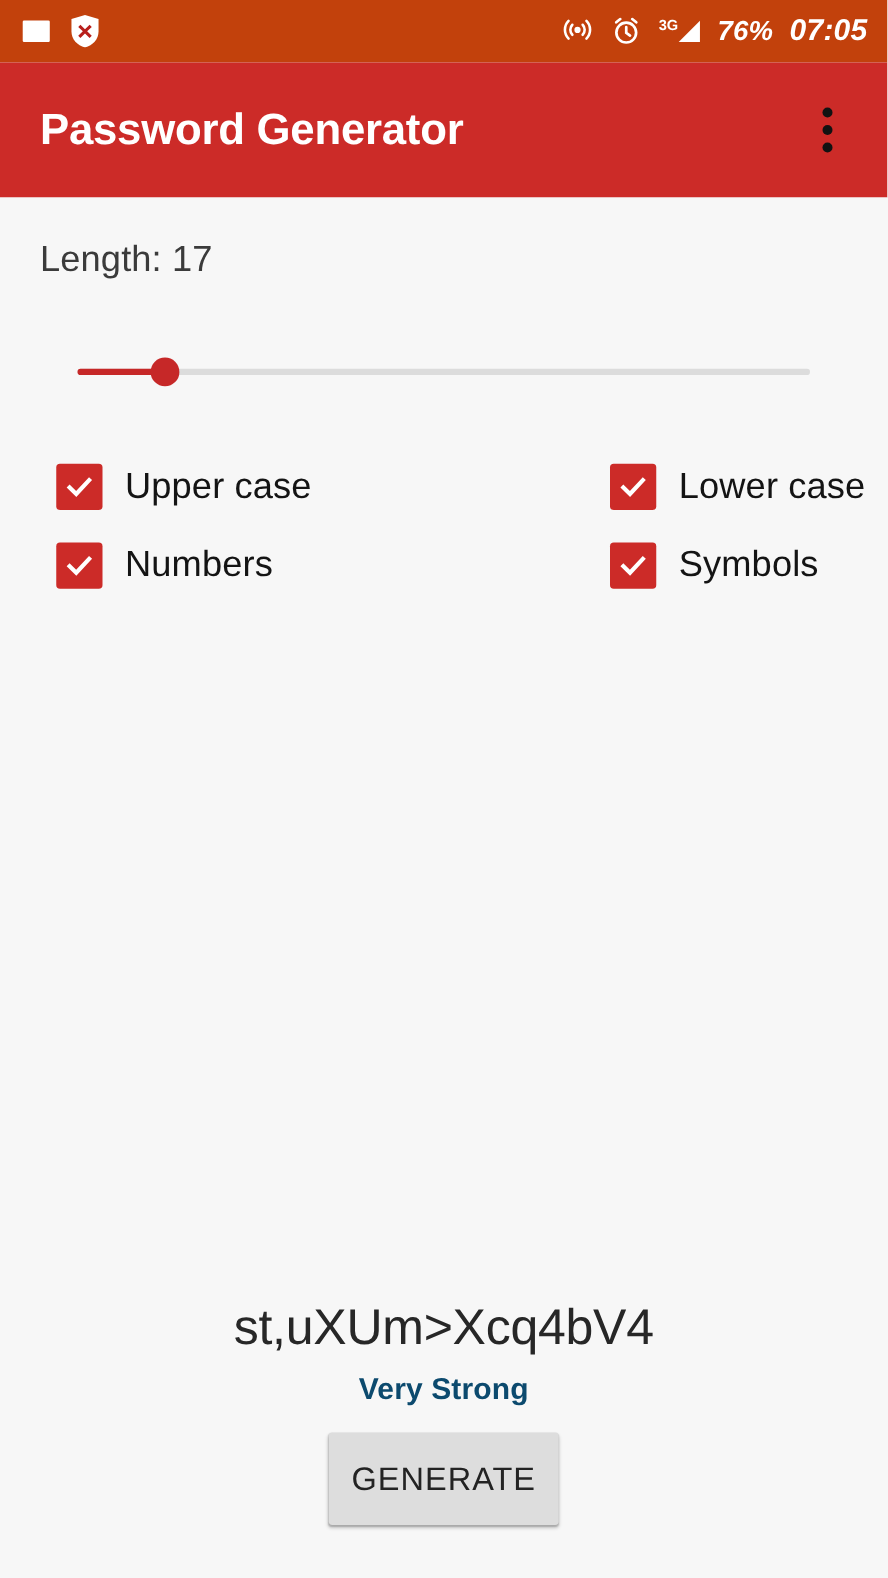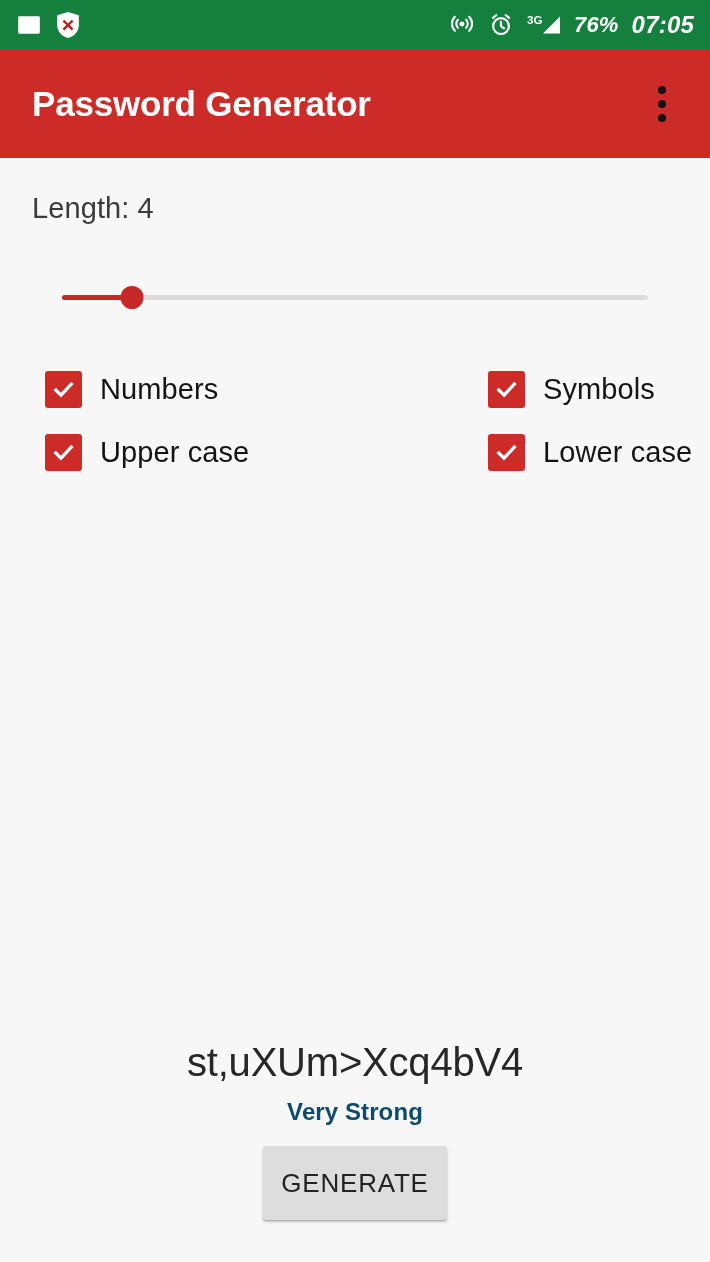--- a/index.html
+++ b/index.html
@@ -11,21 +11,21 @@
     height: 1262px;
     background: #F7F7F7;
     font-family: "Liberation Sans", sans-serif;
     overflow: hidden;
     position: relative;
   }
 
   
   .status-bar {
     height: 50px;
-    background: #15803d;
+    background: #c2410c;
     display: flex;
     align-items: center;
     padding: 0 16px;
     box-sizing: border-box;
   }
   .status-left {
     display: flex;
     align-items: center;
     gap: 14px;
   }
@@ -267,68 +267,68 @@
   <div class="app-title">Password Generator</div>
   <div class="overflow-menu">
     <span></span>
     <span></span>
     <span></span>
   </div>
 </div>
 
 <div class="content">
 
-  <div class="length-label">Length: 4</div>
+  <div class="length-label">Length: 17</div>
 
   <div class="slider-wrap">
     <div class="slider-track"></div>
     <div class="slider-fill" id="slider-fill" style="width: 12%;"></div>
     <div class="slider-thumb" id="slider-thumb" style="left: 12%;"></div>
   </div>
 
   <div class="check-grid">
+
+    <div class="check-row">
+      <div class="check-item col-left">
+        <span class="checkbox">
+          <svg width="25" height="25" viewBox="0 0 24 24">
+            <path fill="none" stroke="#FFFFFF" stroke-width="3.2" stroke-linecap="square" d="M4.5 12.5 9.6 17.5 19.5 6.8"></path>
+          </svg>
+        </span>
+        <span class="check-label">Upper case</span>
+      </div>
+      <div class="check-item col-right">
+        <span class="checkbox">
+          <svg width="25" height="25" viewBox="0 0 24 24">
+            <path fill="none" stroke="#FFFFFF" stroke-width="3.2" stroke-linecap="square" d="M4.5 12.5 9.6 17.5 19.5 6.8"></path>
+          </svg>
+        </span>
+        <span class="check-label">Lower case</span>
+      </div>
+    </div>
 
     <div class="check-row">
       <div class="check-item col-left">
         <span class="checkbox">
           <svg width="25" height="25" viewBox="0 0 24 24">
             <path fill="none" stroke="#FFFFFF" stroke-width="3.2" stroke-linecap="square" d="M4.5 12.5 9.6 17.5 19.5 6.8"></path>
           </svg>
         </span>
         <span class="check-label">Numbers</span>
       </div>
       <div class="check-item col-right">
         <span class="checkbox">
           <svg width="25" height="25" viewBox="0 0 24 24">
             <path fill="none" stroke="#FFFFFF" stroke-width="3.2" stroke-linecap="square" d="M4.5 12.5 9.6 17.5 19.5 6.8"></path>
           </svg>
         </span>
         <span class="check-label">Symbols</span>
       </div>
     </div>
 
-    <div class="check-row">
-      <div class="check-item col-left">
-        <span class="checkbox">
-          <svg width="25" height="25" viewBox="0 0 24 24">
-            <path fill="none" stroke="#FFFFFF" stroke-width="3.2" stroke-linecap="square" d="M4.5 12.5 9.6 17.5 19.5 6.8"></path>
-          </svg>
-        </span>
-        <span class="check-label">Upper case</span>
-      </div>
-      <div class="check-item col-right">
-        <span class="checkbox">
-          <svg width="25" height="25" viewBox="0 0 24 24">
-            <path fill="none" stroke="#FFFFFF" stroke-width="3.2" stroke-linecap="square" d="M4.5 12.5 9.6 17.5 19.5 6.8"></path>
-          </svg>
-        </span>
-        <span class="check-label">Lower case</span>
-      </div>
-    </div>
-
   </div>
 
   <div class="result-area">
     <div class="password-text">st,uXUm&gt;Xcq4bV4</div>
     <div class="strength-text" style="color: #0c4a6e;">Very Strong</div>
     <button class="generate-button">GENERATE</button>
   </div>
 
 </div>
 

